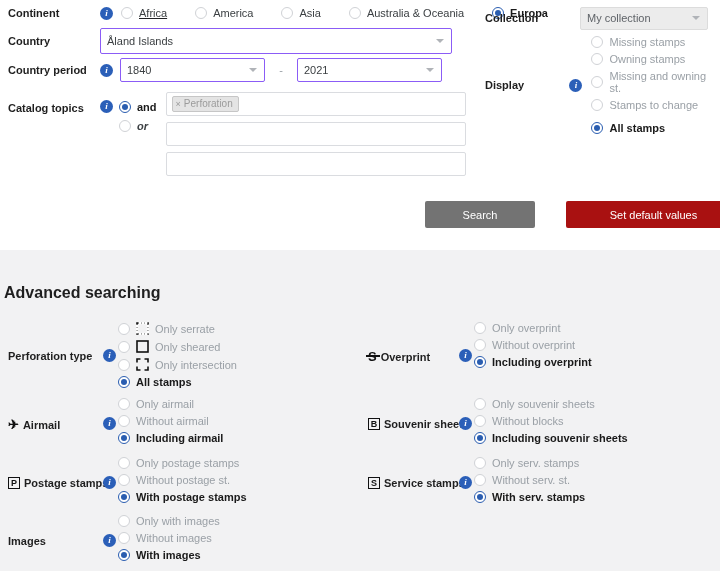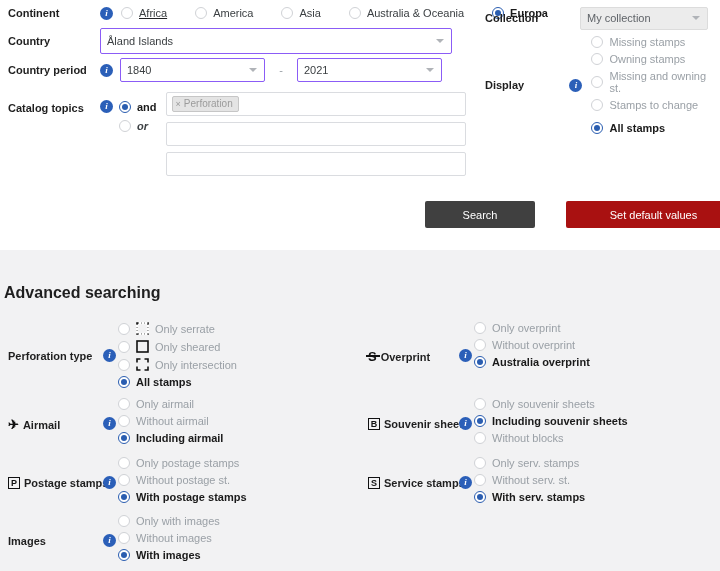--- a/index.html
+++ b/index.html
@@ -71,21 +71,21 @@
     font-size: 10px; color: #9b9b9b; padding: 1px 5px 2px 3px;
     display: inline-flex; align-items: center; gap: 3px;
   }
   .chip .x { font-size: 9px; color: #9b9b9b; }
 
   .btn {
     height: 27px; border: none; border-radius: 2px; color: #fff;
     font-size: 11px; font-family: "Liberation Sans", sans-serif;
     cursor: pointer; display:flex; align-items:center; justify-content:center;
   }
-  .btn.search { background: #404040; width: 110px; }
+  .btn.search { background: #737373; width: 110px; }
   .btn.reset  { background: #a91111; width: 175px; }
 
   
   #adv {
     position: absolute; left: 0; top: 250px; width: 720px; height: 321px;
     background: #f2f2f3;
   }
   #adv-title {
     position: absolute; left: 4px; top: 284px;
     font-size: 16px; font-weight: bold; color: #1f1f1f;
@@ -287,21 +287,21 @@
       <div class="ropt">
         <span class="radio"></span>
         <span class="rlabel muted">Only overprint</span>
       </div>
       <div class="ropt">
         <span class="radio"></span>
         <span class="rlabel muted">Without overprint</span>
       </div>
       <div class="ropt">
         <span class="radio on"></span>
-        <span class="rlabel sel">Australia overprint</span>
+        <span class="rlabel sel">Including overprint</span>
       </div>
     </div>
     <div class="advlabel" style="position: absolute; left: 8px; top: 168px;">
       <span class="plane">✈</span>
       <span>Airmail</span>
     </div>
     <div class="info" style="position: absolute; left: 103px; top: 167px;">i</div>
     <div class="advopts" style="position: absolute; left: 118px; top: 148px;">
       <div class="ropt">
         <span class="radio"></span>
@@ -320,26 +320,26 @@
       <span class="boxglyph">B</span>
       <span>Souvenir sheets</span>
     </div>
     <div class="info" style="position: absolute; left: 459px; top: 167px;">i</div>
     <div class="advopts" style="position: absolute; left: 474px; top: 148px;">
       <div class="ropt">
         <span class="radio"></span>
         <span class="rlabel muted">Only souvenir sheets</span>
       </div>
       <div class="ropt">
+        <span class="radio"></span>
+        <span class="rlabel muted">Without blocks</span>
+      </div>
+      <div class="ropt">
         <span class="radio on"></span>
         <span class="rlabel sel">Including souvenir sheets</span>
-      </div>
-      <div class="ropt">
-        <span class="radio"></span>
-        <span class="rlabel muted">Without blocks</span>
       </div>
     </div>
     <div class="advlabel" style="position: absolute; left: 8px; top: 227px;">
       <span class="boxglyph">P</span>
       <span>Postage stamps</span>
     </div>
     <div class="info" style="position: absolute; left: 103px; top: 226px;">i</div>
     <div class="advopts" style="position: absolute; left: 118px; top: 207px;">
       <div class="ropt">
         <span class="radio"></span>

